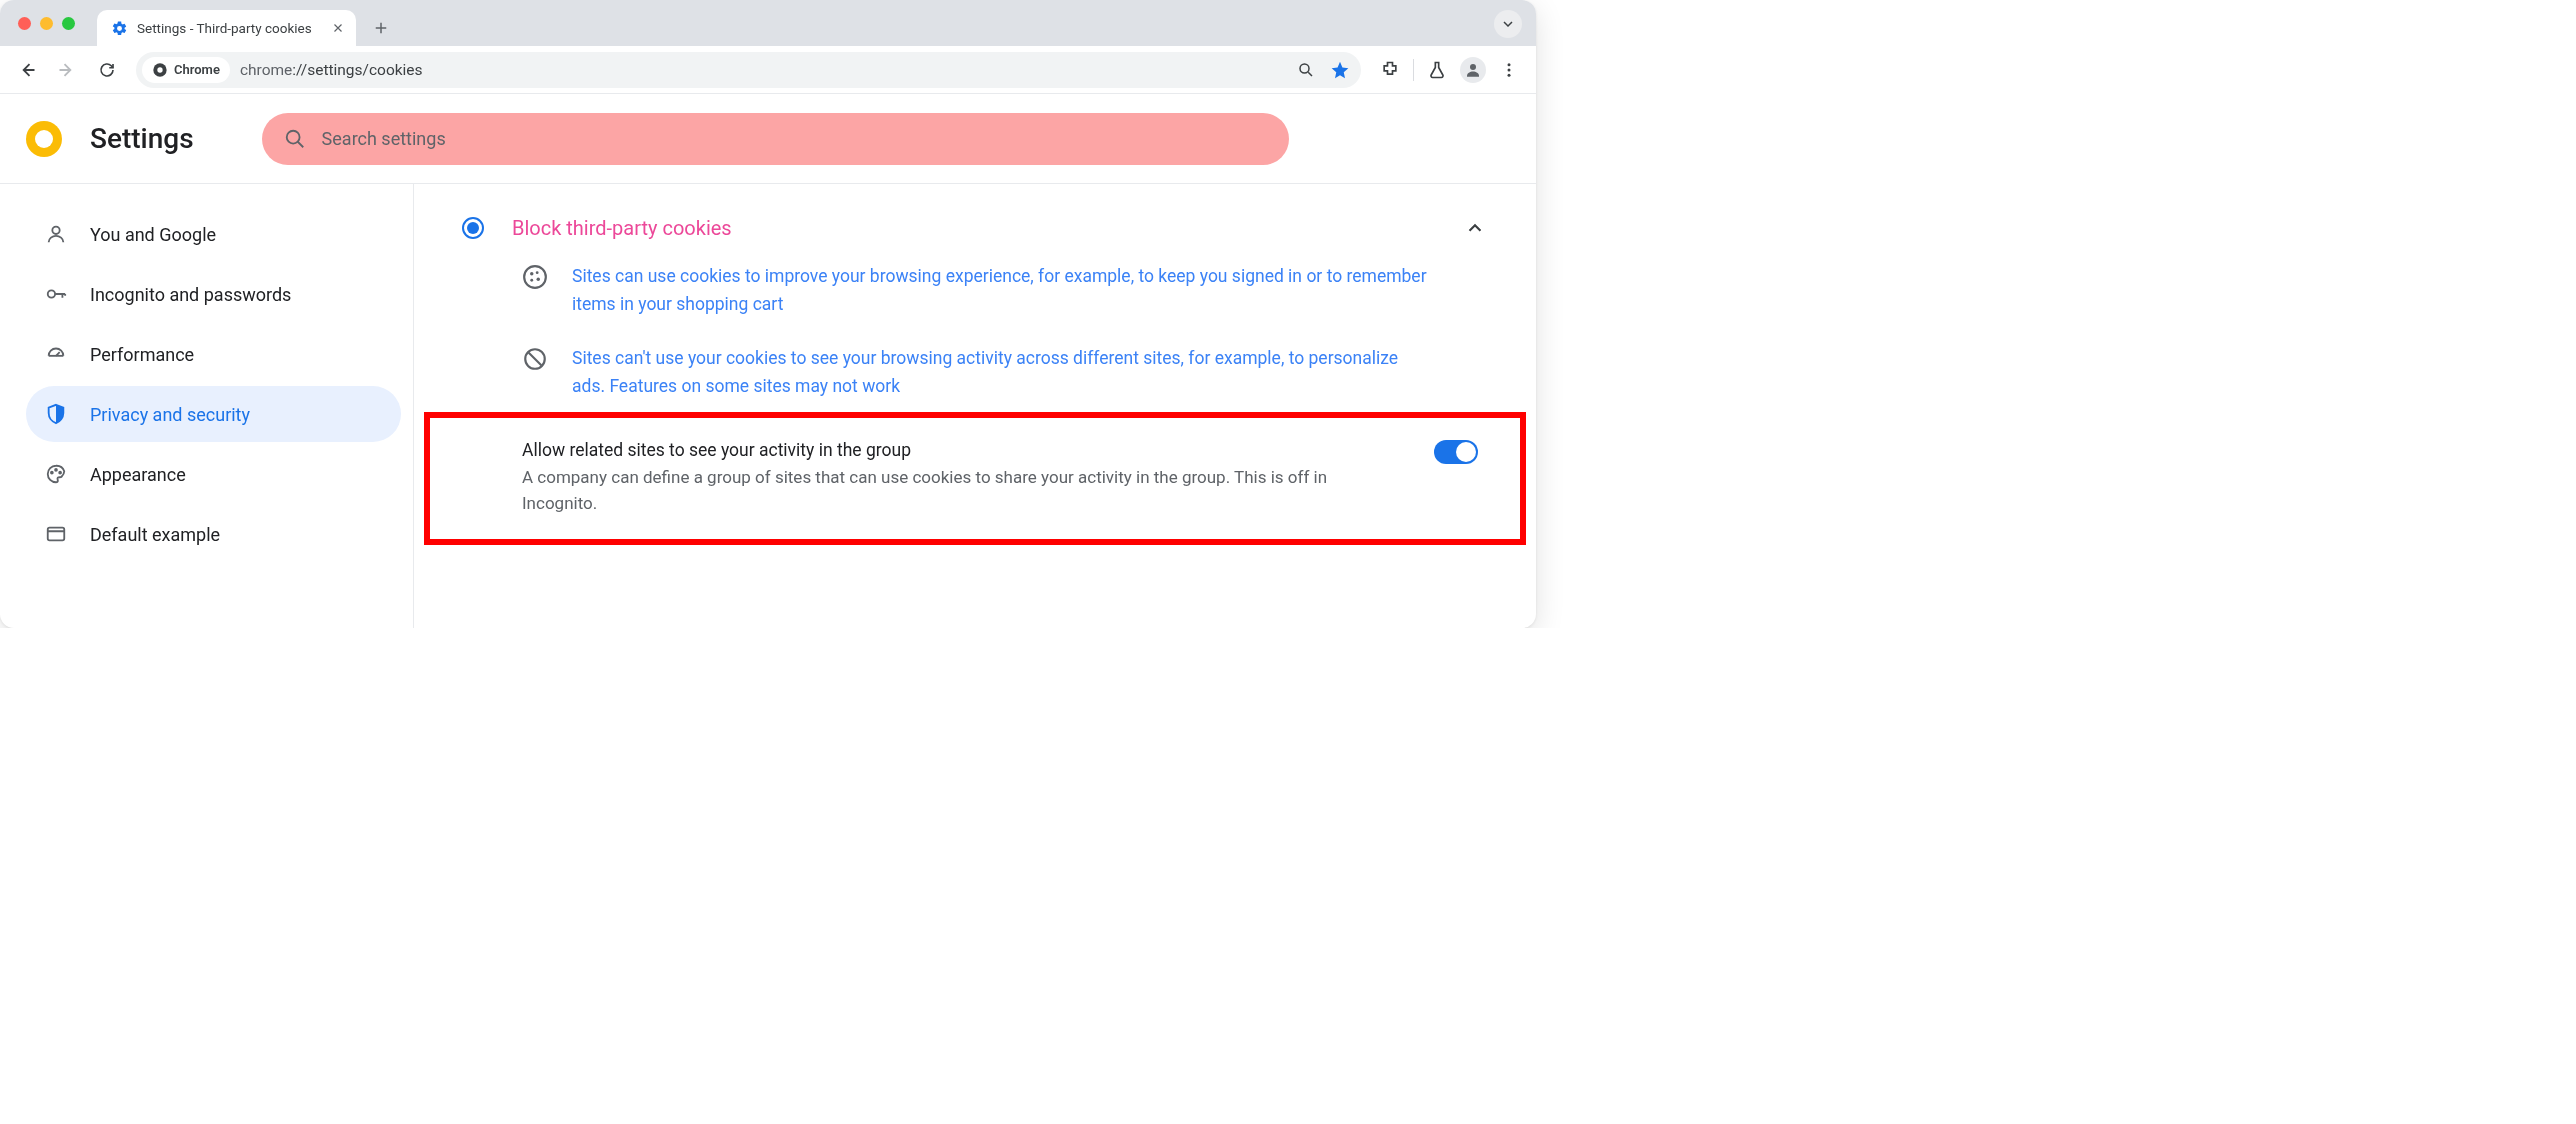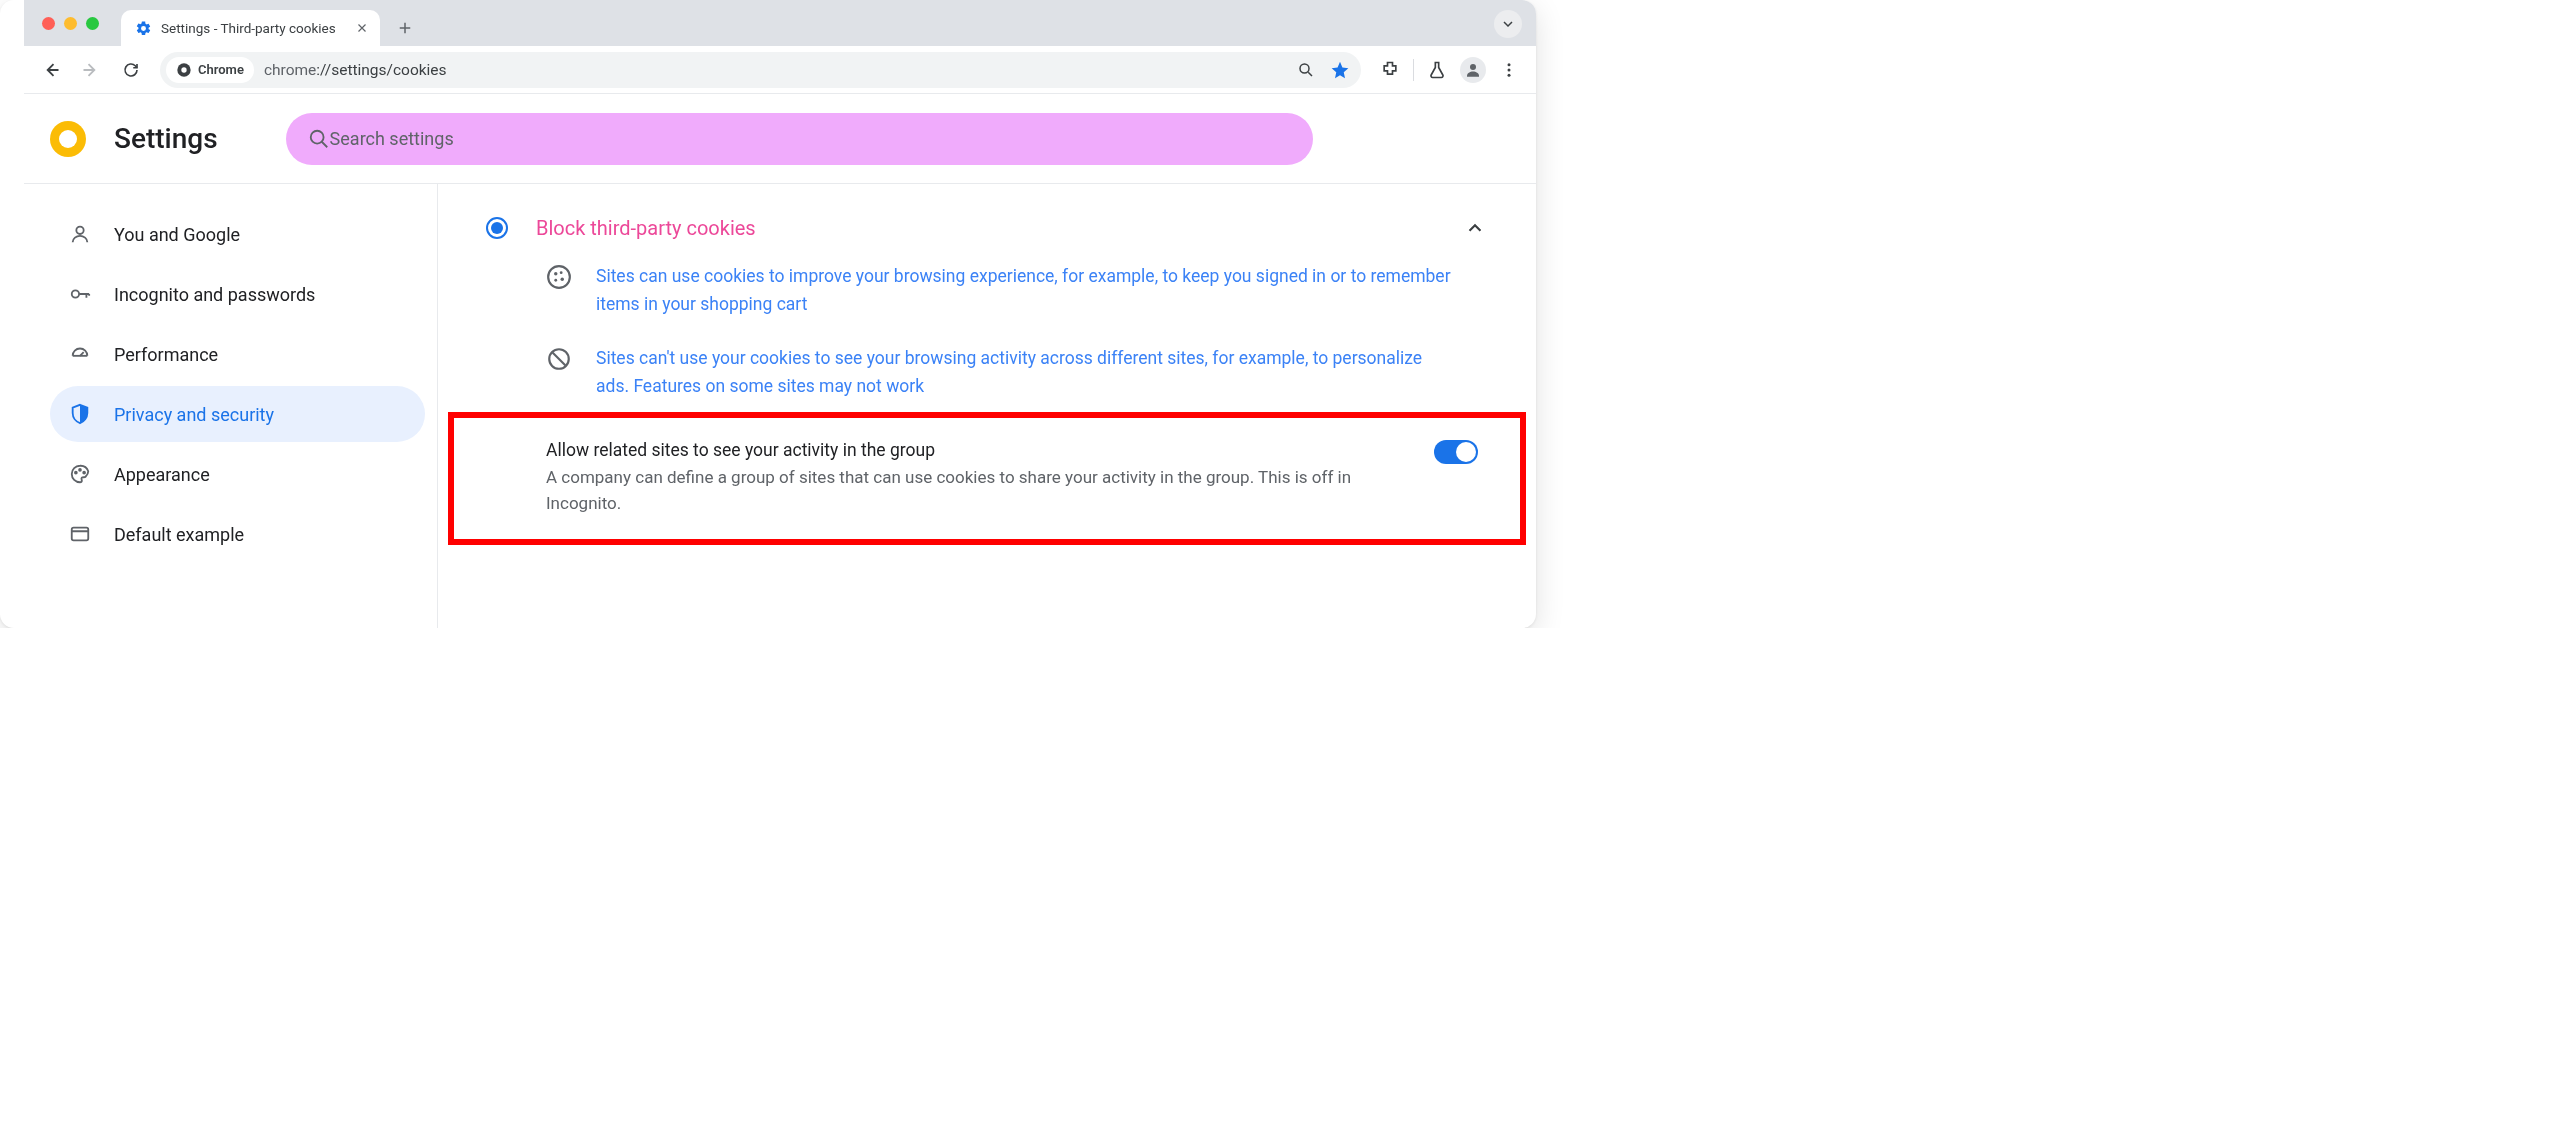--- a/index.html
+++ b/index.html
@@ -8,21 +8,20 @@
     width: 1536px;
     height: 628px;
     margin: 0;
     background: #fff;
     border-radius: 14px;
     box-shadow: 0 8px 30px rgba(0,0,0,0.12), 0 1px 3px rgba(0,0,0,0.08);
     overflow: hidden;
     display: flex;
     flex-direction: column;
     position: relative;
-    padding-left: 24px;
   }
   
   .tab-strip {
     height: 46px;
     background: #dee1e6;
     display: flex;
     align-items: flex-end;
     padding: 0 8px 0 18px;
     position: relative;
   }
@@ -98,22 +97,22 @@
   .chrome-logo {
     width:36px;height:36px;border-radius:50%;
     background: conic-gradient(#fbbc05 0deg 360deg);
     position:relative;margin-left:6px;
   }
   .chrome-logo::after{
     content:"";position:absolute;inset:9px;border-radius:50%;background:#fff;
   }
   .settings-title { font-size:28px;font-weight:500;color:#202124;margin-right:40px;}
   .search-settings {
-    flex:1;max-width:1027px;height:52px;background:#f0abfc;border-radius:26px;
-    display:flex;align-items:center;padding:0 22px;gap:0;color:#5f6368;font-size:18px;
+    flex:1;max-width:1027px;height:52px;background:#fca5a5;border-radius:26px;
+    display:flex;align-items:center;padding:0 22px;gap:16px;color:#5f6368;font-size:18px;
   }
 
   
   .body { flex:1; display:flex; overflow:hidden; }
   .sidebar { width:413px; padding:22px 12px 0 26px; }
   .side-item {
     display:flex;align-items:center;gap:22px;
     height:56px;border-radius:28px;padding:0 18px;font-size:18px;color:#202124;cursor:pointer;
     margin-bottom:4px;
   }

